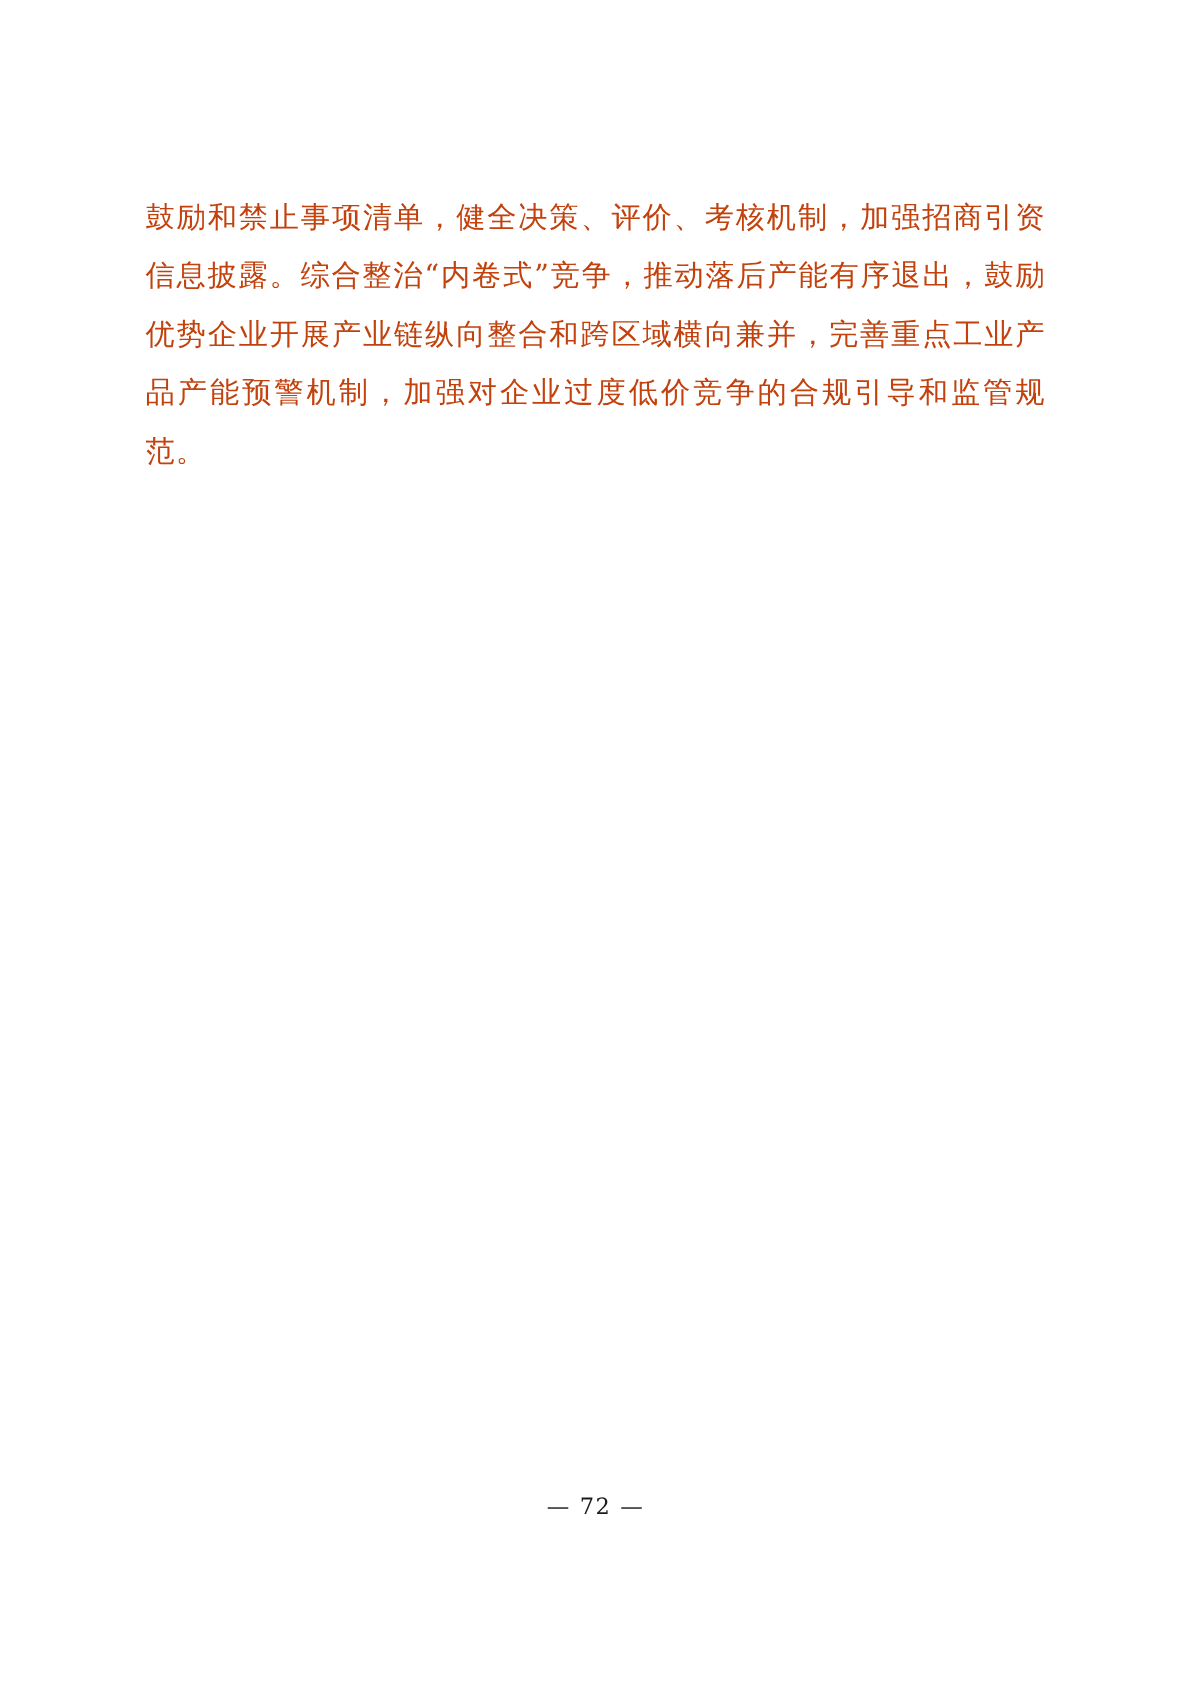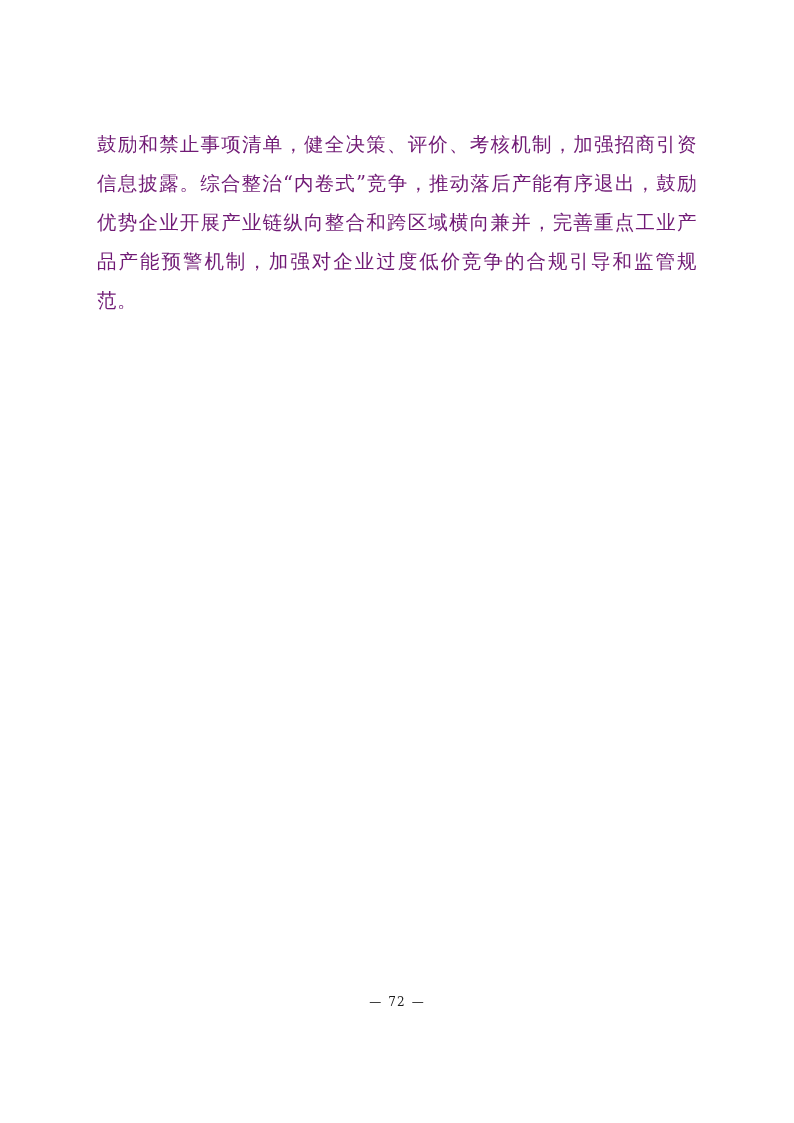--- a/index.html
+++ b/index.html
@@ -23,30 +23,30 @@
   .body-text {
     position: absolute;
     left: 97px;
     top: 125px;
     width: 600px;
     font-size: 19.5px;
     line-height: 39px;
     text-align: justify;
     text-justify: inter-character;
     letter-spacing: 0.6px;
-    color: #701a75;
+    color: #c2410c;
     font-family: "DejaVu Serif", serif;
   }
   .page-footer {
     position: absolute;
     left: 0;
     right: 0;
     top: 995px;
     text-align: center;
-    font-size: 12px;
+    font-size: 15px;
     color: #1a1a1a;
     font-family: "DejaVu Serif", serif;
     letter-spacing: 1px;
     text-decoration: underline;
   }
   .page-footer .num {
     display: inline-block;
     padding: 0 6px;
   }
   .dash {

